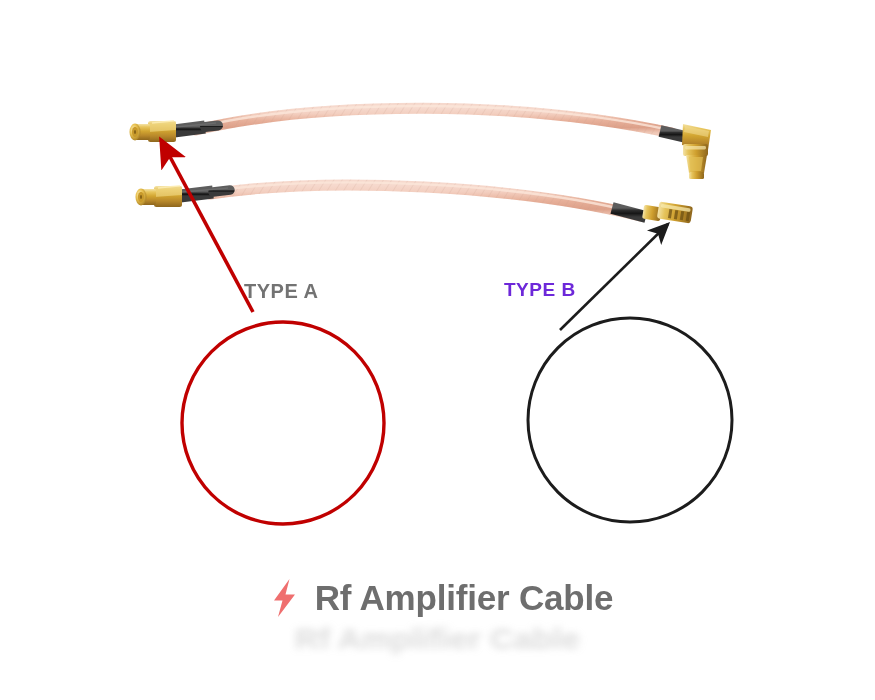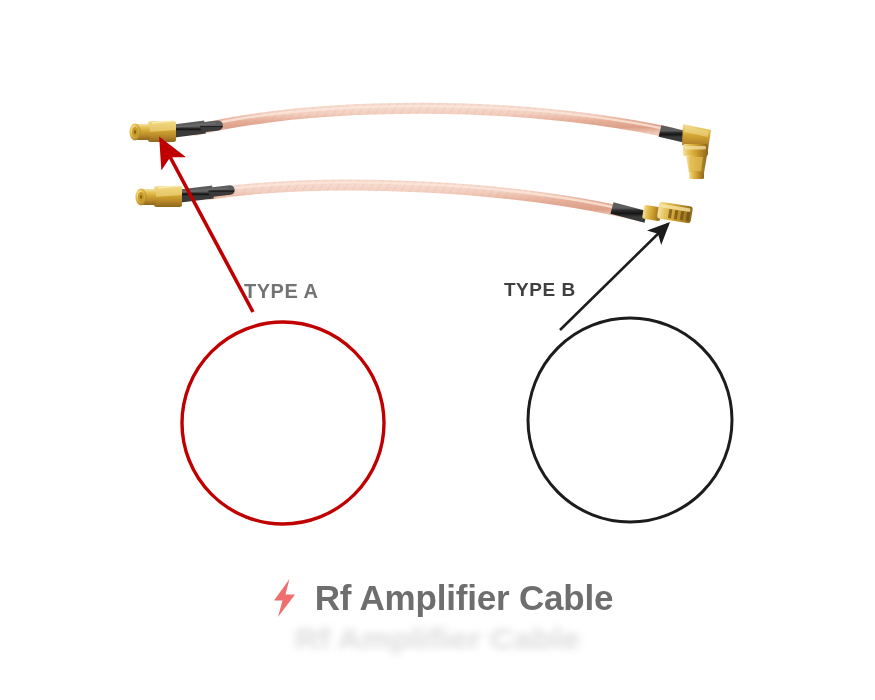--- a/index.html
+++ b/index.html
@@ -35,21 +35,21 @@
   #label-type-a {
     left: 244px;
     top: 280px;
     font-size: 20px;
     color: #737373;
   }
   #label-type-b {
     left: 504px;
     top: 279px;
     font-size: 19px;
-    color: #404040;
+    color: #6d28d9;
   }
   #title-row {
     position: absolute;
     left: 4px;
     top: 578px;
     width: 875px;
     display: flex;
     align-items: center;
     justify-content: center;
     gap: 16px;

